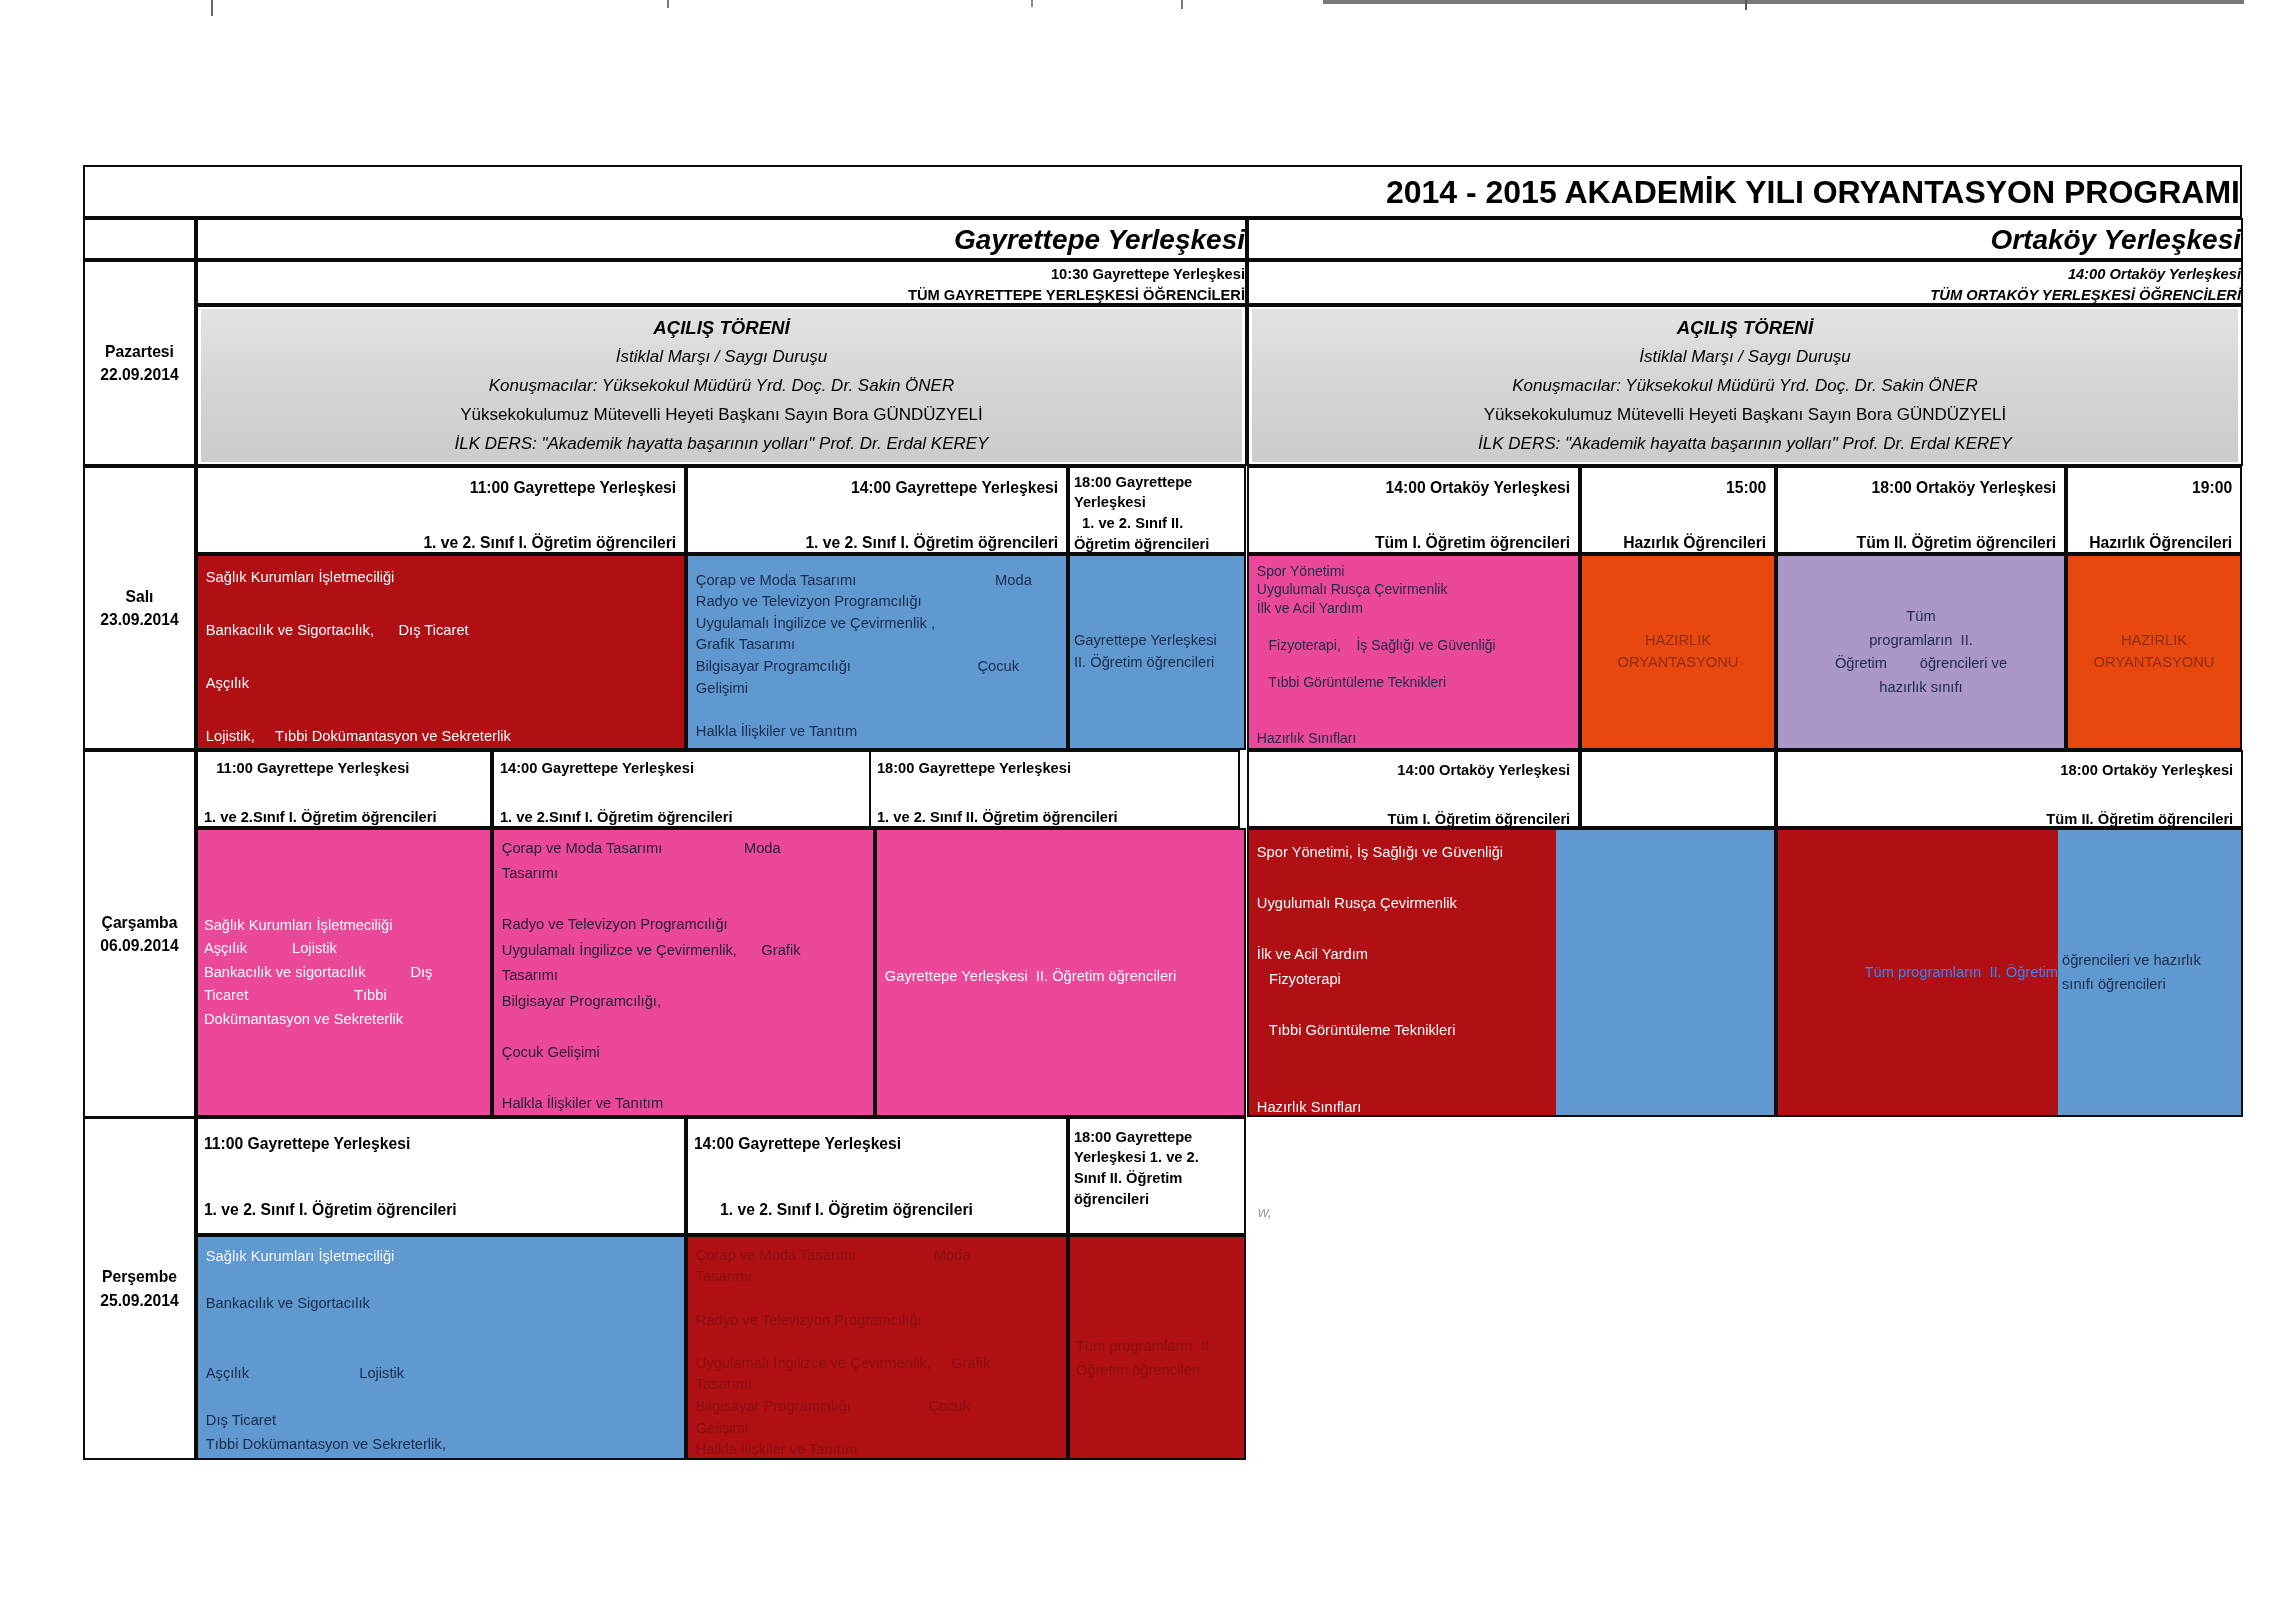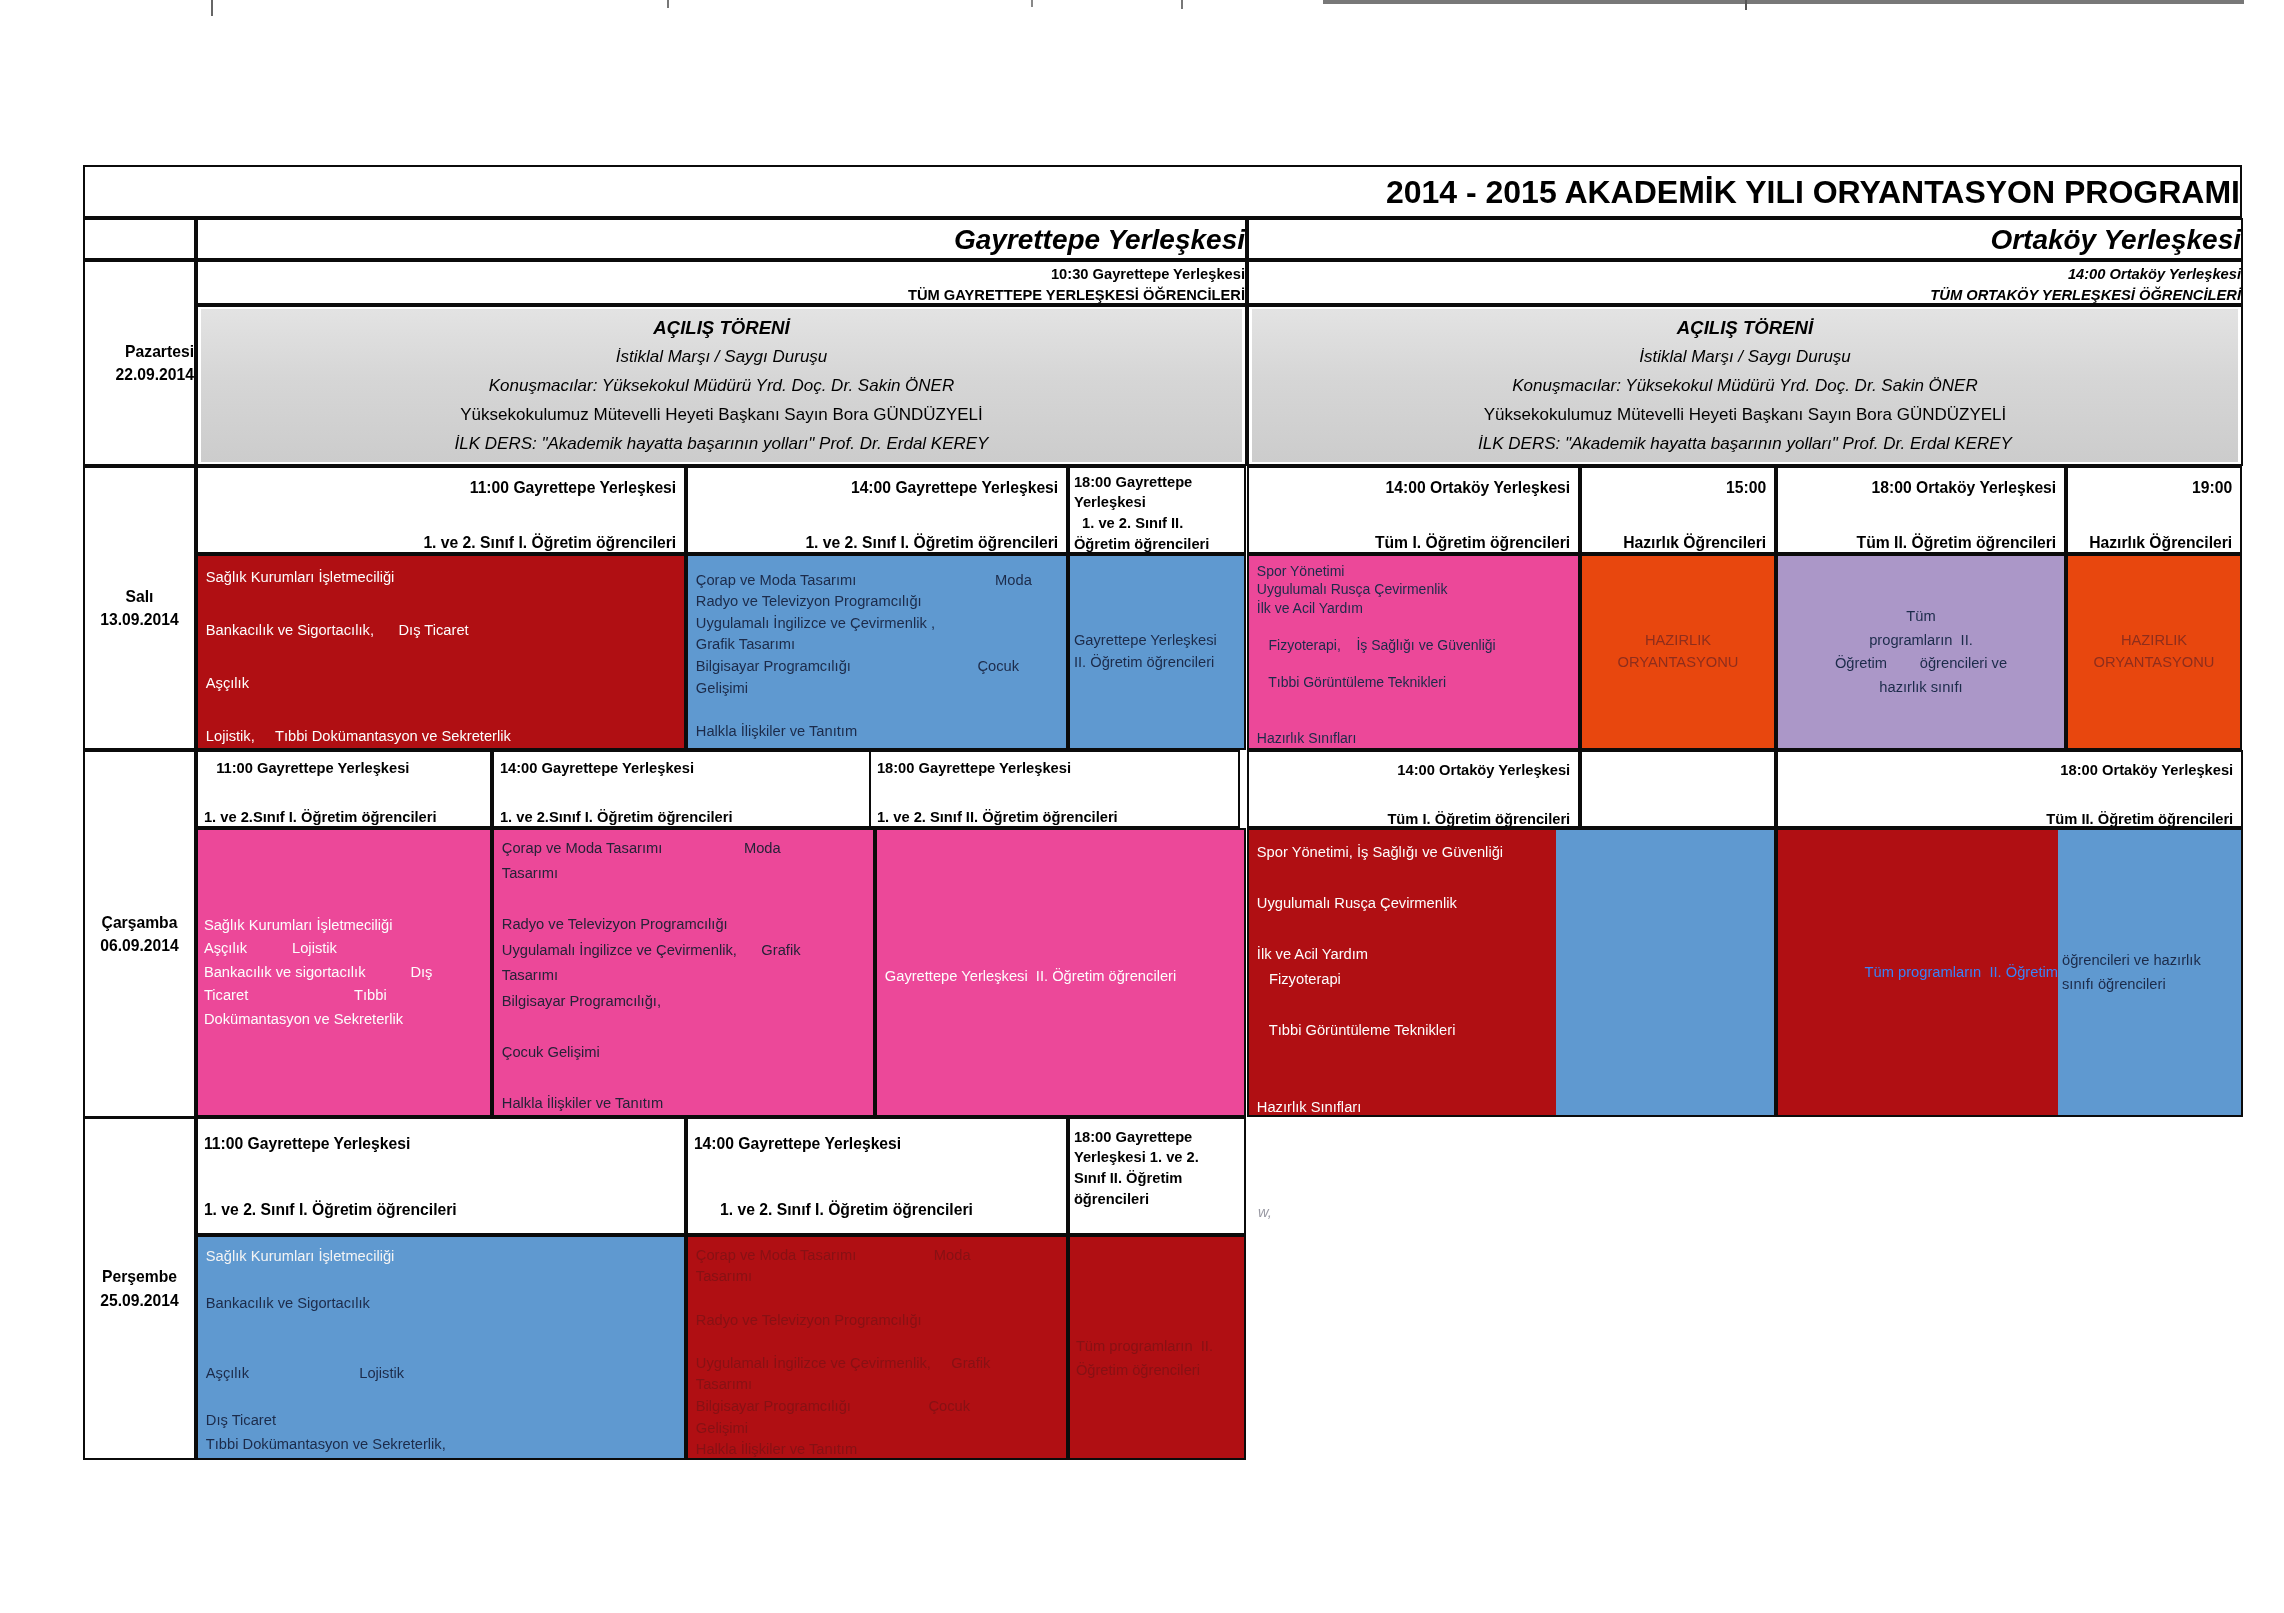--- a/index.html
+++ b/index.html
@@ -64,21 +64,21 @@
   <span>2014 - 2015 AKADEMİK YILI ORYANTASYON PROGRAMI</span>
 </div>
 <div class="cell" style="left:83px;top:218px;width:113px;height:42px;"></div>
 <div class="cell campus tc" style="left:196px;top:218px;width:1051px;height:42px;">
   <span>Gayrettepe Yerleşkesi</span>
 </div>
 <div class="cell campus tc" style="left:1247px;top:218px;width:996px;height:42px;">
   <span>Ortaköy Yerleşkesi</span>
 </div>
 
-<div class="cell daycell" style="left:83px;top:260px;width:113px;height:206px;align-items:flex-end;">
+<div class="cell daycell" style="left:83px;top:260px;width:113px;height:206px;">
   <div>Pazartesi</div>
   <div>22.09.2014</div>
 </div>
 <div class="cell subhead tc" style="left:196px;top:260px;width:1051px;height:45px;">
   <div class="lines">
       <div>10:30 Gayrettepe Yerleşkesi</div>
       <div>TÜM GAYRETTEPE YERLEŞKESİ ÖĞRENCİLERİ</div>
     </div>
 </div>
 <div class="cell" style="left:196px;top:305px;width:1051px;height:161px;">
@@ -101,21 +101,21 @@
       <div>AÇILIŞ TÖRENİ</div>
       <div>İstiklal Marşı / Saygı Duruşu</div>
       <div>Konuşmacılar: Yüksekokul Müdürü Yrd. Doç. Dr. Sakin ÖNER</div>
       <div>Yüksekokulumuz Mütevelli Heyeti Başkanı Sayın Bora GÜNDÜZYELİ</div>
       <div>İLK DERS: "Akademik hayatta başarının yolları" Prof. Dr. Erdal KEREY</div>
     </div>
 </div>
 
 <div class="cell daycell" style="left:83px;top:466px;width:113px;height:284px;">
   <div>Salı</div>
-  <div>13.09.2014</div>
+  <div>23.09.2014</div>
 </div>
 
 <div class="cell hdr tc lh28" style="left:196px;top:466px;width:490px;height:88px;">
   <div class="lines">
       <div>11:00 Gayrettepe Yerleşkesi</div>
       <div>&nbsp;</div>
       <div>1. ve 2. Sınıf I. Öğretim öğrencileri</div>
     </div>
 </div>
 <div class="cell hdr tc lh28" style="left:686px;top:466px;width:382px;height:88px;">

